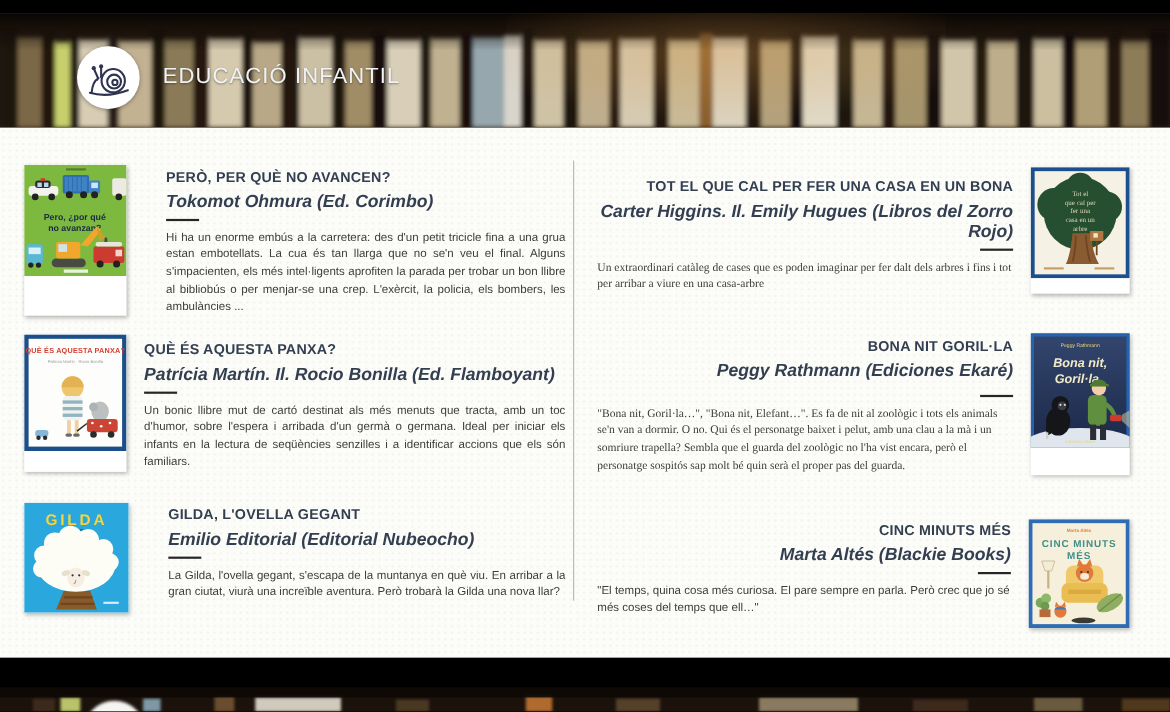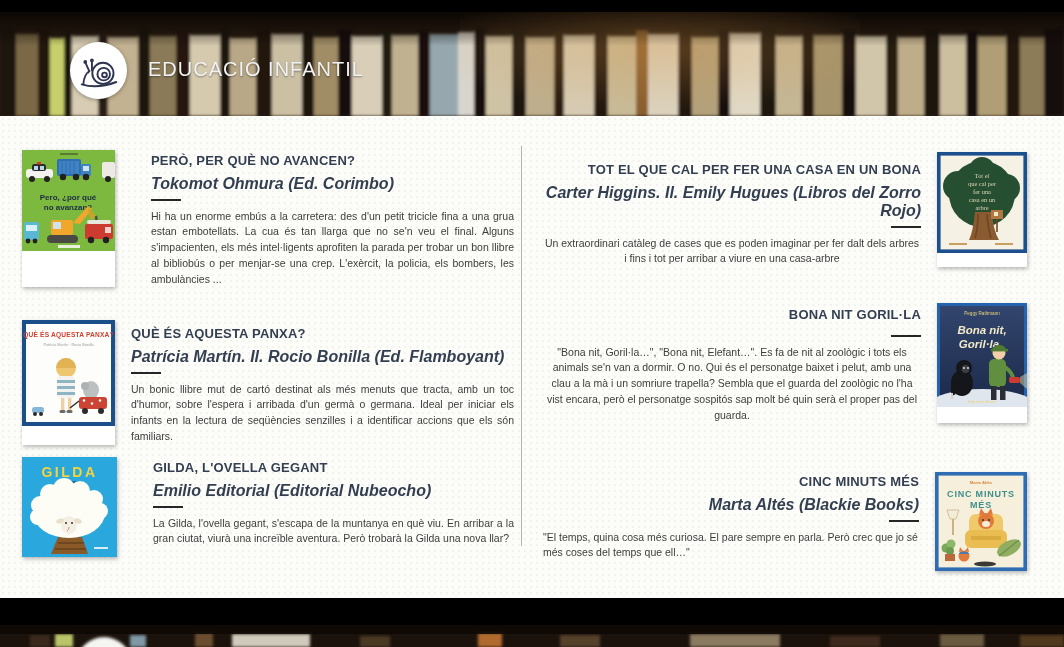--- a/index.html
+++ b/index.html
@@ -28,23 +28,23 @@
   .cover{flex:0 0 auto;box-shadow:1px 2px 4px rgba(0,0,0,.28);line-height:0;background:#fff;}
   .info{flex:1 1 auto;min-width:0;}
   .rightcol .info{text-align:right;}
   .title{margin:0;font-size:13px;font-weight:700;color:#333F50;line-height:1.2;letter-spacing:.2px;}
   .rightcol .title{max-width:334px;margin-left:auto;}
   .author{margin-top:6px;font-size:16px;font-style:italic;font-weight:700;color:#333F50;}
   .rule{width:30px;border-top:2px solid #262626;margin-top:6px;}
   .rightcol .rule{margin-left:auto;}
   .desc{margin:8px 0 0;font-size:10.5px;line-height:1.5;color:#3d3d3d;}
   .desc.justify{text-align:justify;}
-  .desc.alignright{text-align:center;}
+  .desc.alignright{text-align:left;font-family:Liberation Serif, serif;}
   .desc.alignleft{text-align:left;}
-  .e1{top:34px;}  .e2{top:204px;} .e3{top:341px;}
+  .e1{top:34px;}  .e2{top:188px;} .e3{top:341px;}
   .e4{top:36px;}  .e5{top:187px;} .e6{top:356px;}
   .e1 .info,.e3 .info{padding-top:3px;margin-left:20px;}
   .e2 .info{padding-top:6px;}
   .e4 .info{padding-top:10px;}
   .e5 .info{padding-top:4px;}
   .e5 .rule{margin-top:12px;}
   .e6 .info{padding-top:2px;}
   
   .next-strip{position:absolute;top:625px;left:0;width:1064px;height:22px;overflow:hidden;background:#150d07;}
   
@@ -336,20 +336,21 @@
           <text class="c4-txt serif" x="45" y="58" text-anchor="middle">arbre</text>
           <rect x="12" y="91" width="18" height="2" fill="#c9a063"></rect>
           <rect x="58" y="91" width="18" height="2" fill="#c9a063"></rect>
         </svg>
       </div>
     </article>
 
     <article class="entry rightcol e5">
       <div class="info">
         <h2 class="title">BONA NIT GORIL·LA</h2>
+        <div class="author">Peggy Rathmann (Ediciones Ekaré)</div>
         <div class="rule"></div>
         <p class="desc alignright">"Bona nit, Goril·la…", "Bona nit, Elefant…". Es fa de nit al zoològic i tots els animals se'n van a dormir. O no. Qui és el personatge baixet i pelut, amb una clau a la mà i un somriure trapella? Sembla que el guarda del zoològic no l'ha vist encara, però el personatge sospitós sap molt bé quin serà el proper pas del guarda.</p>
       </div>
       <div class="cover">
         <svg width="90" height="104" viewBox="0 0 90 104">
           <defs>
             <linearGradient id="night" x1="0" y1="0" x2="0" y2="1">
               <stop offset="0" stop-color="#33466e"></stop>
                 <stop offset="1" stop-color="#1b2949"></stop>
             </linearGradient>

